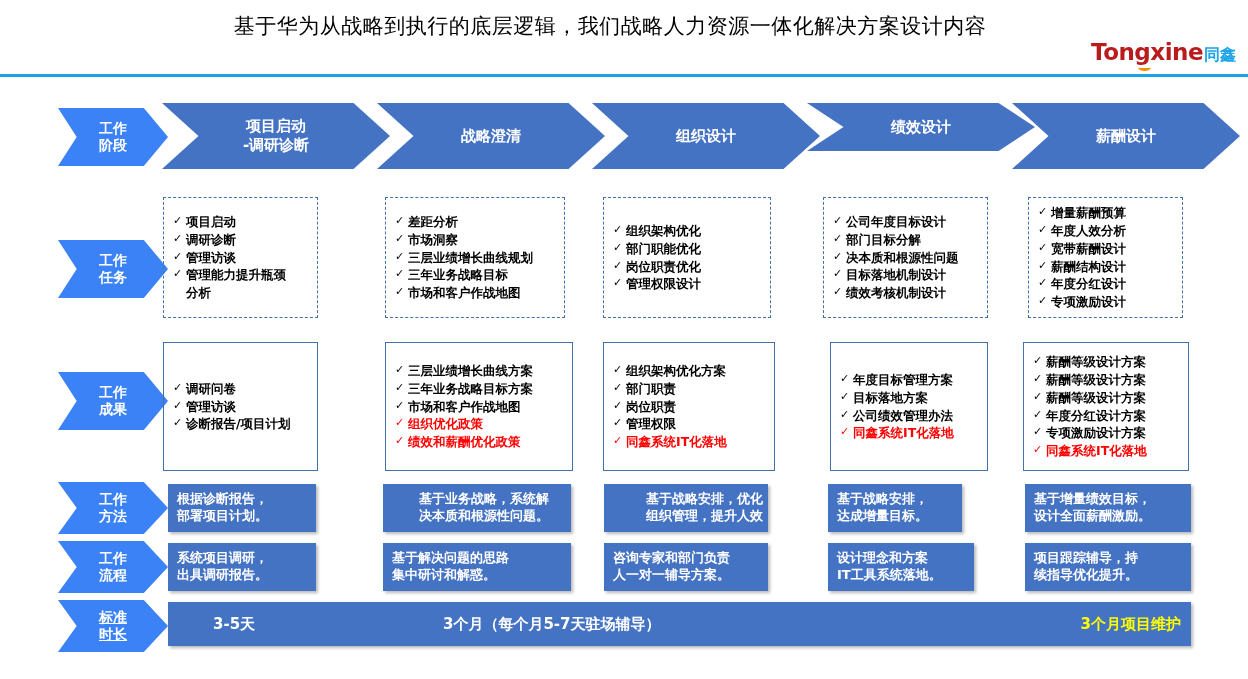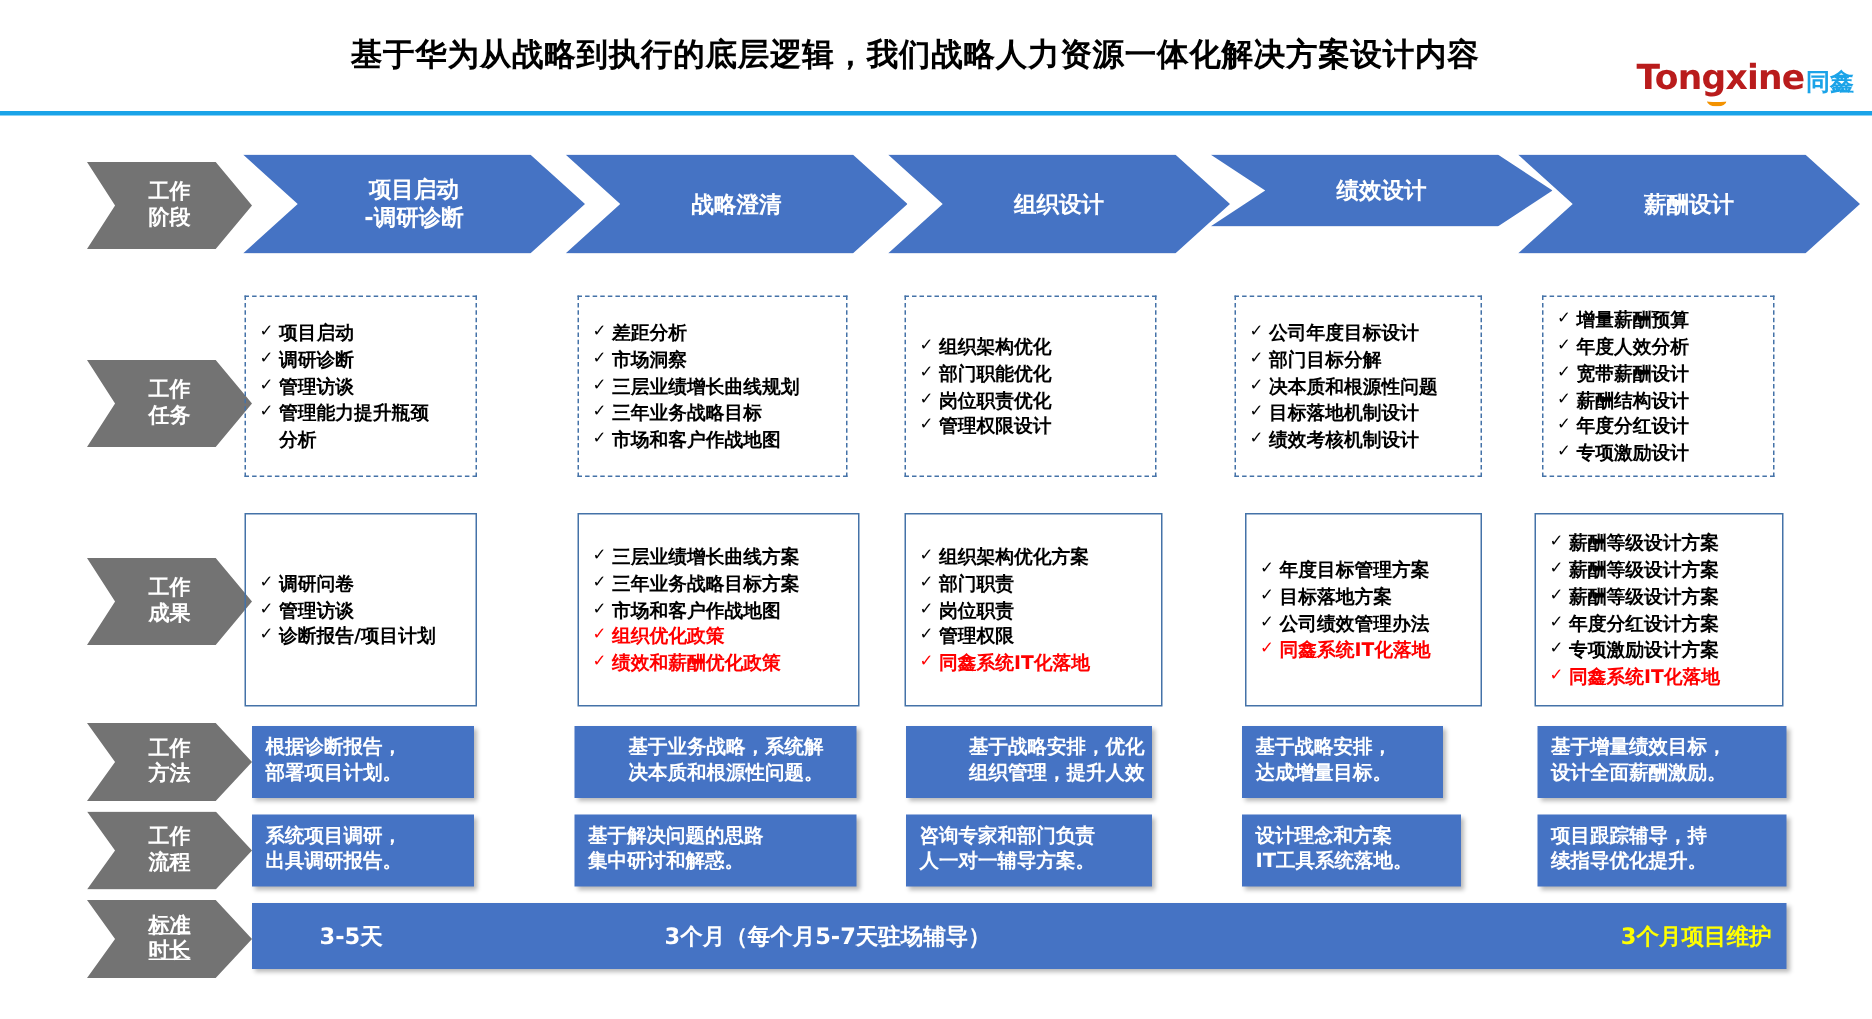--- a/index.html
+++ b/index.html
@@ -7,23 +7,23 @@
     width: 1248px; height: 679px;
     background: #ffffff;
     font-family: "DejaVu Sans", "Liberation Sans", sans-serif;
     overflow: hidden;
   }
   #root { position: relative; width: 1248px; height: 679px; }
 
   
   .hdr { position: absolute; left: 0; top: 0; width: 1248px; height: 78px; }
   .hdr-title {
-    position: absolute; left: 120px; top: 22px; width: 980px;
+    position: absolute; left: 120px; top: 12px; width: 980px;
     text-align: center;
-    font-size: 21px; font-weight: bold; color: #000000;
+    font-size: 21px; font-weight: normal; color: #000000;
     letter-spacing: .5px; white-space: nowrap;
   }
   .logo { position: absolute; right: 12px; top: 34px; height: 30px;
           display: flex; align-items: flex-end; }
   .logo-txt {
     font-size: 23px; font-weight: bold; color: #b91c1c;
     letter-spacing: -.5px; line-height: 1; position: relative;
   }
   .logo-cn {
     font-size: 16px; font-weight: bold; color: #1aa3e8;
@@ -32,21 +32,21 @@
   .logo-smile {
     position: absolute; left: 47px; bottom: -7px; width: 13px; height: 7px;
     border-bottom: 3px solid #f39200;
     border-radius: 0 0 50% 50%;
   }
   .hdr-rule { position: absolute; left: 0; top: 74px; width: 1248px; height: 3px; background: #1aa3e8; }
 
   
   .rlabel {
     position: absolute;
-    background: #737373;
+    background: #3b82f6;
     color: #ffffff;
     font-size: 14px; font-weight: bold; line-height: 1.18;
     display: flex; flex-direction: column;
     align-items: center; justify-content: center;
     text-align: center;
     clip-path: polygon(0 0, 78% 0, 100% 50%, 78% 100%, 0 100%, 17% 50%);
     filter: drop-shadow(2px 2px 2px rgba(0,0,0,.30));
   }
 
   

